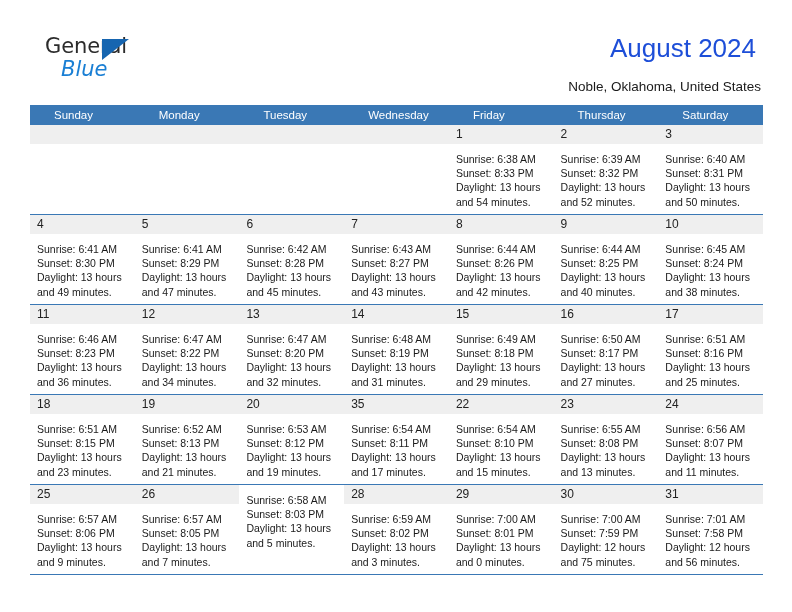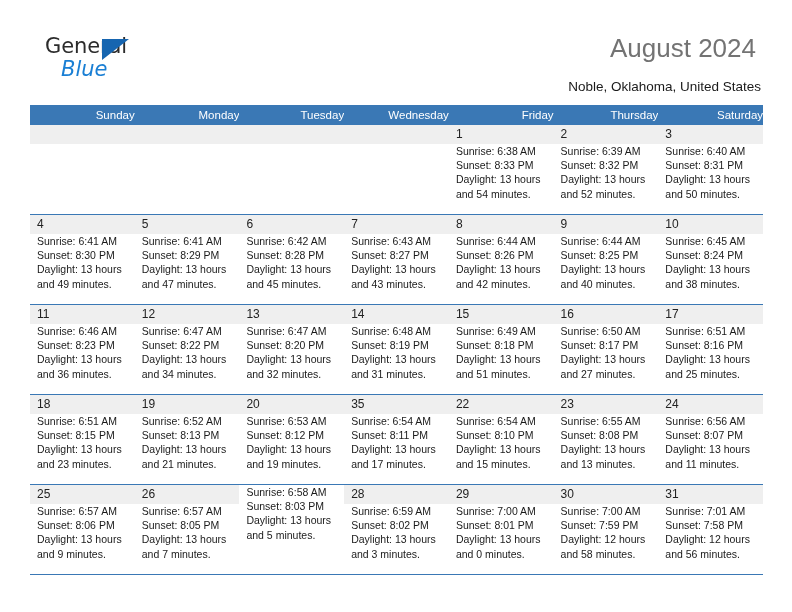--- a/index.html
+++ b/index.html
@@ -65,21 +65,21 @@
     font-family: "DejaVu Sans", sans-serif;
     font-weight: 400;
     font-style: italic;
   }
 
   .title {
     position: absolute;
     right: 36px;
     top: 33px;
     font-size: 26px;
-    color: #737373;
+    color: #1d4ed8;
     font-family: "Liberation Sans", sans-serif;
     font-weight: 400;
     text-align: right;
     white-space: nowrap;
   }
   .subtitle {
     position: absolute;
     right: 31px;
     top: 79px;
     font-size: 13.5px;
@@ -99,25 +99,24 @@
   .weekday-row {
     display: flex;
     background: #3a78b5;
     height: 20px;
   }
   .weekday {
     flex: 1 1 0;
     color: #ffffff;
     font-size: 11.5px;
     line-height: 20px;
-    padding-left: 7px;
+    padding-left: 24px;
     box-sizing: border-box;
     white-space: nowrap;
     overflow: hidden;
-    text-align: right;
   }
 
   .week-row {
     display: flex;
     border-top: 1.5px solid #3a78b5;
     height: 89px;
     background: #ffffff;
   }
   .week-row.first {
     border-top: none;
@@ -136,21 +135,21 @@
     background: #efefef;
   }
   .day-num {
     font-size: 12px;
     color: #222222;
     line-height: 19px;
     padding-left: 7px;
     white-space: nowrap;
   }
   .day-body {
-    padding: 0 5px 0 7px;
+    padding: 8px 5px 0 7px;
   }
   .day-line {
     font-size: 10.5px;
     line-height: 14.2px;
     color: #1a1a1a;
     white-space: nowrap;
   }
   .empty .day-band {
     background: #efefef;
   }
@@ -365,21 +364,21 @@
             </div>
           </div>
           <div class="day-cell">
             <div class="day-band">
               <div class="day-num">15</div>
             </div>
             <div class="day-body">
               <div class="day-line">Sunrise: 6:49 AM</div>
               <div class="day-line">Sunset: 8:18 PM</div>
               <div class="day-line">Daylight: 13 hours</div>
-              <div class="day-line">and 51 minutes.</div>
+              <div class="day-line">and 29 minutes.</div>
             </div>
           </div>
           <div class="day-cell">
             <div class="day-band">
               <div class="day-num">16</div>
             </div>
             <div class="day-body">
               <div class="day-line">Sunrise: 6:50 AM</div>
               <div class="day-line">Sunset: 8:17 PM</div>
               <div class="day-line">Daylight: 13 hours</div>
@@ -531,21 +530,21 @@
             </div>
           </div>
           <div class="day-cell">
             <div class="day-band">
               <div class="day-num">30</div>
             </div>
             <div class="day-body">
               <div class="day-line">Sunrise: 7:00 AM</div>
               <div class="day-line">Sunset: 7:59 PM</div>
               <div class="day-line">Daylight: 12 hours</div>
-              <div class="day-line">and 58 minutes.</div>
+              <div class="day-line">and 75 minutes.</div>
             </div>
           </div>
           <div class="day-cell">
             <div class="day-band">
               <div class="day-num">31</div>
             </div>
             <div class="day-body">
               <div class="day-line">Sunrise: 7:01 AM</div>
               <div class="day-line">Sunset: 7:58 PM</div>
               <div class="day-line">Daylight: 12 hours</div>

